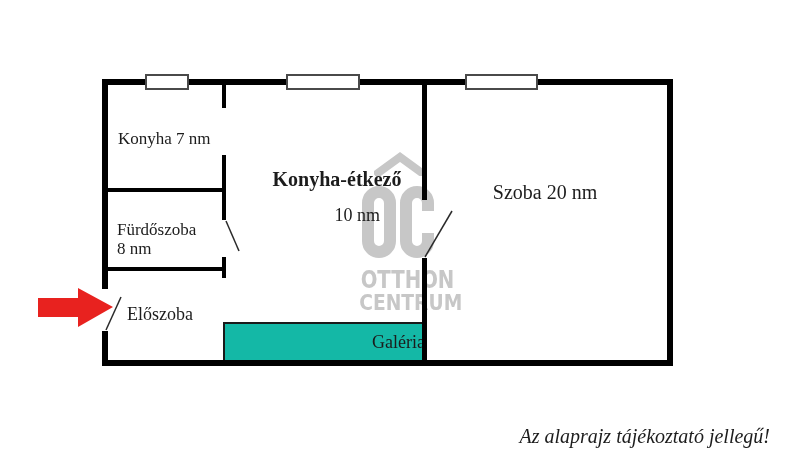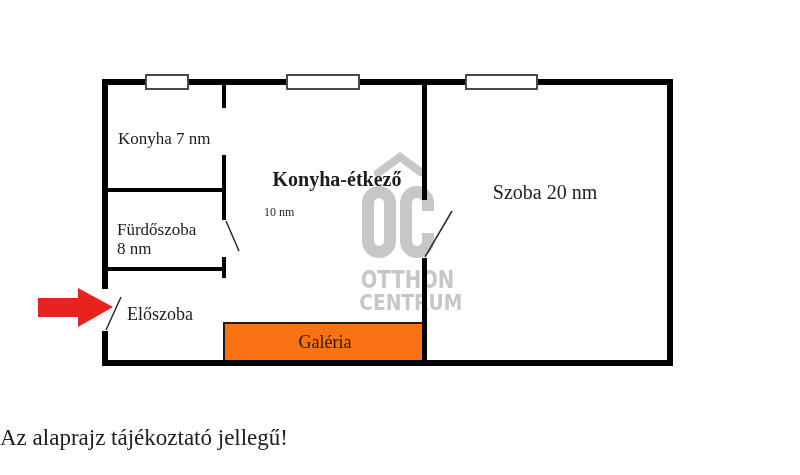--- a/index.html
+++ b/index.html
@@ -30,33 +30,33 @@
   .wC {left:102px;top:188px;width:124px;height:4px;}
   .wD {left:102px;top:267px;width:124px;height:4px;}
   
   .window{position:absolute;top:74px;height:16px;background:#fff;
     border:2px solid #4a4a4a;box-sizing:border-box;z-index:3;}
   .win1{left:145px;width:44px;}
   .win2{left:286px;width:74px;}
   .win3{left:465px;width:73px;}
   
   .galeria-box{position:absolute;left:223px;top:322px;width:204px;height:40px;
-    border:2px solid #1a1a1a;box-sizing:border-box;background:#f97316;z-index:2;
-    display:flex;align-items:center;justify-content:center;}
+    border:2px solid #1a1a1a;box-sizing:border-box;background:#14b8a6;z-index:2;
+    display:flex;align-items:center;justify-content:flex-end;}
   
   .label{position:absolute;z-index:3;white-space:nowrap;}
   .lbl-konyha{left:118px;top:129px;font-size:17px;}
   .lbl-furdo {left:117px;top:220px;font-size:17px;line-height:19px;white-space:normal;width:110px;}
   .lbl-elo   {left:127px;top:304px;font-size:18px;text-align:center;}
   .lbl-etkezo{left:252px;top:168px;width:170px;text-align:center;font-size:20px;font-weight:bold;}
-  .lbl-10nm  {left:264px;top:205px;width:140px;text-align:left;font-size:12px;}
+  .lbl-10nm  {left:240px;top:205px;width:140px;text-align:right;font-size:18px;}
   .lbl-szoba {left:445px;top:181px;width:200px;text-align:center;font-size:20px;}
   .lbl-galeria{font-size:18px;}
-  .disclaimer{position:absolute;left:0;top:425px;width:770px;text-align:left;
-    font-size:23px;z-index:3;}
+  .disclaimer{position:absolute;left:0;top:425px;width:770px;text-align:right;
+    font-size:20px;z-index:3;font-style:italic;}
   
   .overlay{position:absolute;left:0;top:0;z-index:2;}
   .arrow-svg{position:absolute;left:0;top:0;z-index:4;}
 </style>
 </head>
 <body>
 
 <div class="canvas">
 
   <div class="watermark">

